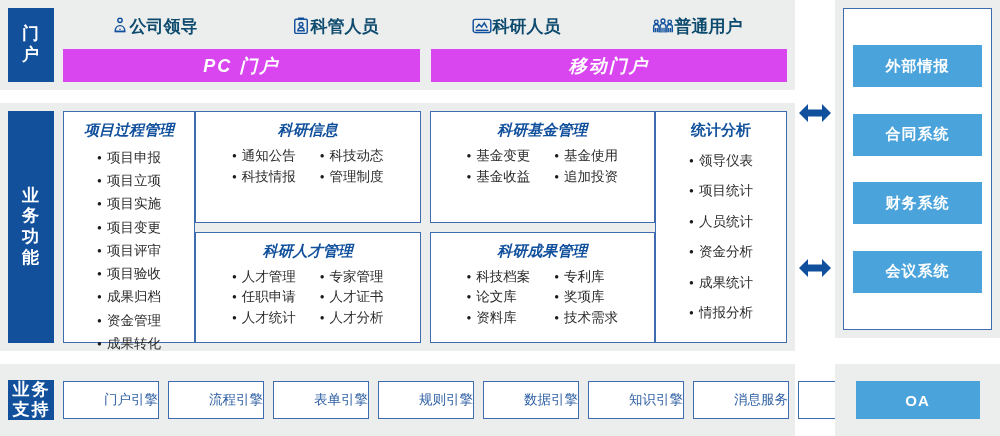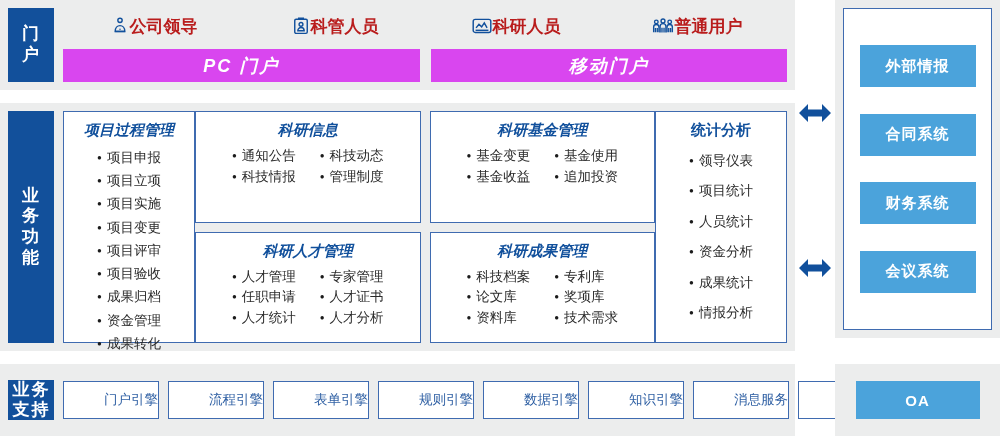--- a/index.html
+++ b/index.html
@@ -71,21 +71,21 @@
   .role-row {
     display: flex;
     align-items: center;
     height: 36px;
   }
   .role {
     flex: 1;
     display: flex;
     align-items: center;
     justify-content: center;
-    color: #b91c1c;
+    color: #0c4a6e;
     font-size: 17px;
     font-weight: bold;
   }
   .role svg { display: block; }
   .portal-bars {
     display: flex;
     gap: 11px;
     height: 33px;
   }
   .portal-bar {
@@ -214,21 +214,21 @@
     flex: 1;
     background: #ffffff;
     border: 1.5px solid #3f6bb0;
     display: flex;
     flex-direction: column;
     justify-content: space-evenly;
     align-items: center;
     padding: 10px 0;
   }
   .ext-chip {
-    width: 116px;
+    width: 129px;
     height: 42px;
     background: #4ba3db;
     color: #ffffff;
     font-size: 15px;
     font-weight: bold;
     display: flex;
     align-items: center;
     justify-content: center;
     letter-spacing: 1px;
   }

